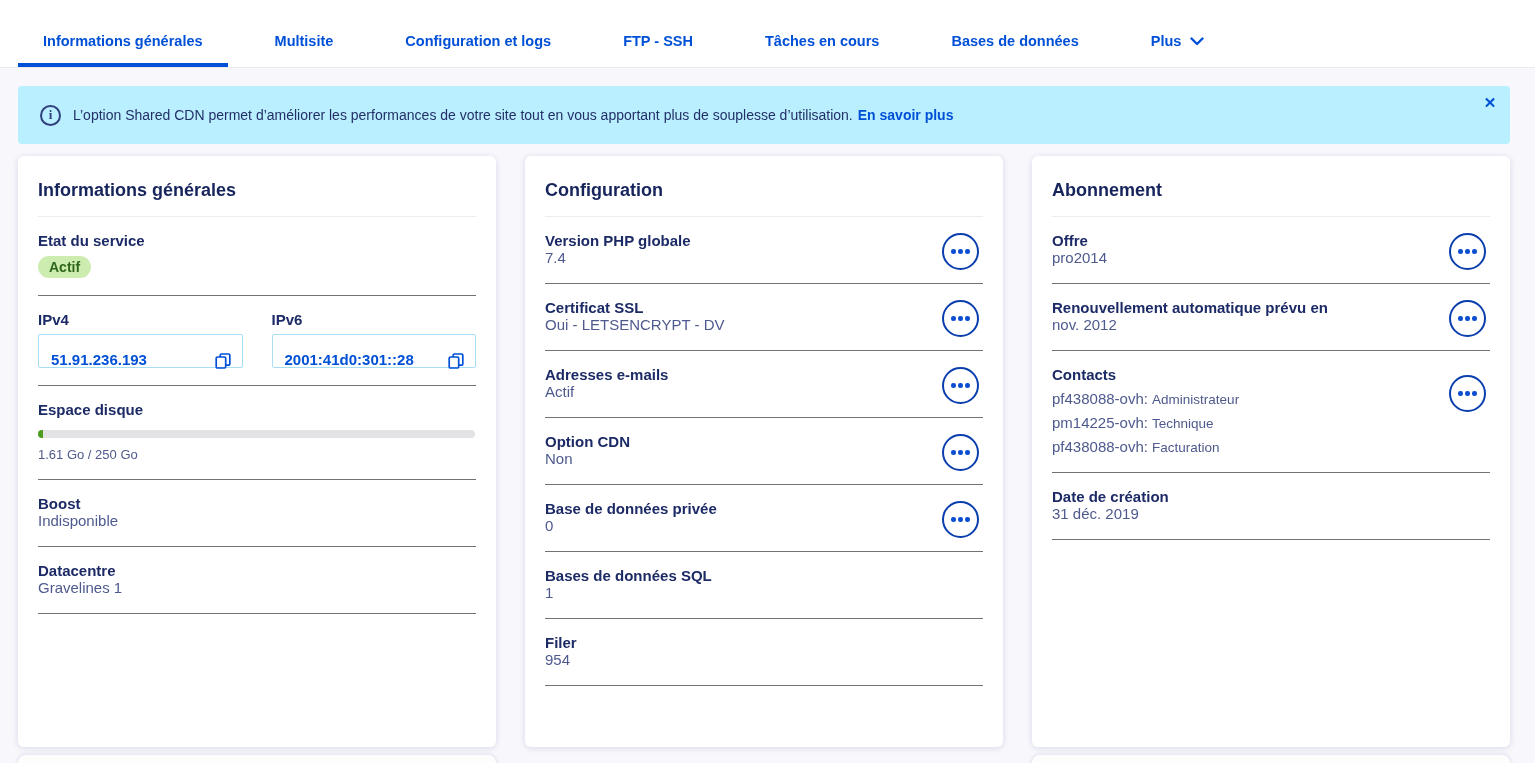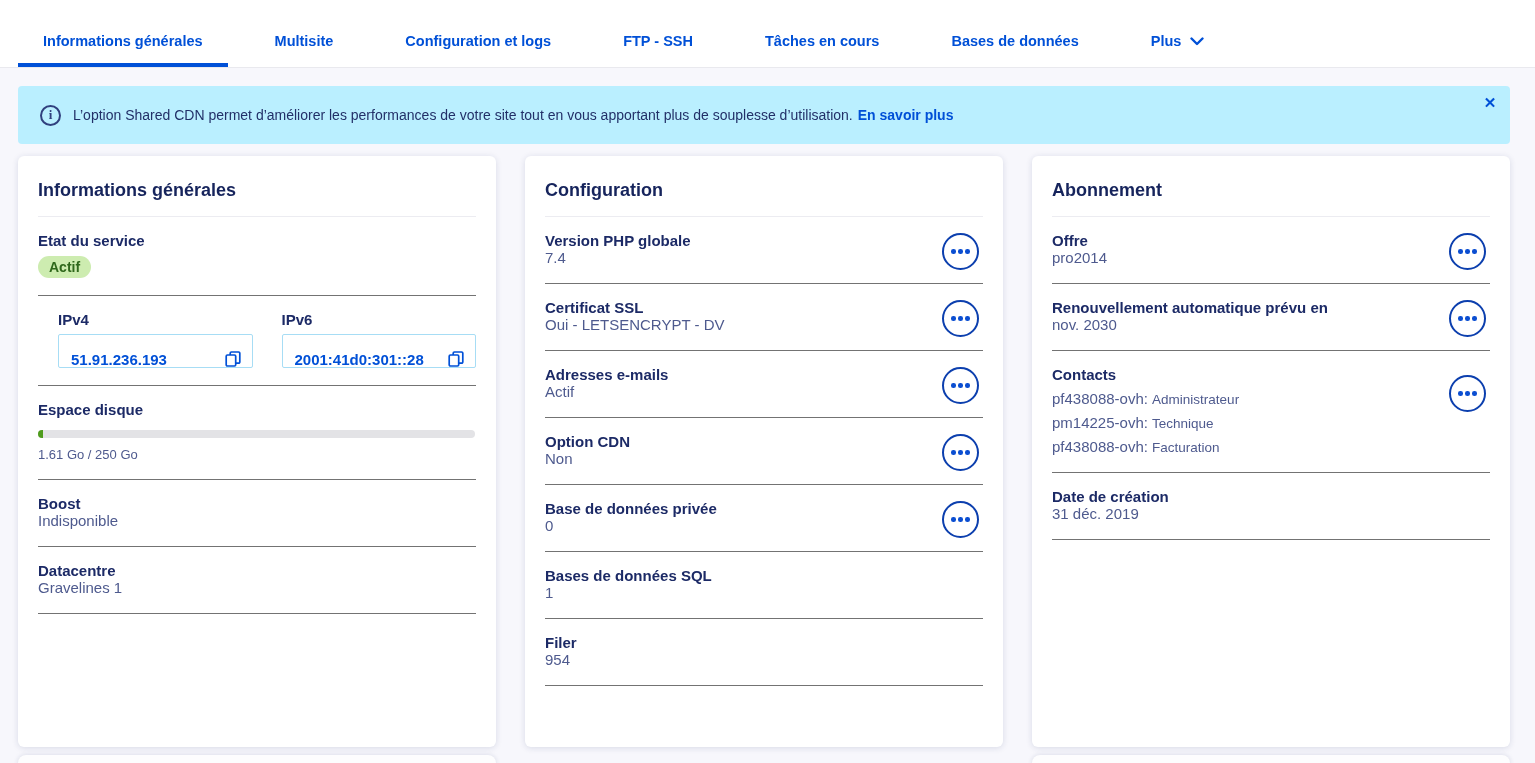--- a/index.html
+++ b/index.html
@@ -111,30 +111,30 @@
     display:inline-block;
     margin-top:7px;
     background:#cdecb0;
     color:#2f681c;
     font-size:14px;
     font-weight:700;
     padding:3px 11px;
     border-radius:11px;
   }
   
-  .ip-cols { display:flex; gap:29px;margin-left:20px; }
+  .ip-cols { display:flex; gap:29px; }
   .ip-col { width:215px; }
   .ip-box {
     margin-top:6px;
     height:34px;
     border:1px solid #a7ddf5;
     border-radius:2px;
     background:#fff;
     display:flex;
-    align-items:center;
+    align-items:flex-start;
     justify-content:space-between;
     padding:16px 9px 0 12px;
     color:#0050d7;
     font-size:15px;
     font-weight:700;
   }
   .copy-btn { width:20px; height:20px; cursor:pointer; display:flex; align-items:center; justify-content:center; }
   
   .progress-track {
     margin-top:12px;
@@ -339,21 +339,21 @@
         <div class="row-value">pro2014</div>
         <button class="menu-btn">
             <span class="dot"></span>
             <span class="dot"></span>
             <span class="dot"></span>
           </button>
       </div>
 
       <div class="row">
         <div class="row-label" style="padding-right:55px;">Renouvellement automatique prévu en</div>
-        <div class="row-value">nov. 2030</div>
+        <div class="row-value">nov. 2012</div>
         <button class="menu-btn">
             <span class="dot"></span>
             <span class="dot"></span>
             <span class="dot"></span>
           </button>
       </div>
 
       <div class="row">
         <div class="row-label">Contacts</div>
         <div class="contact-line"><span>pf438088-ovh:</span> <span class="contact-role">Administrateur</span></div>

